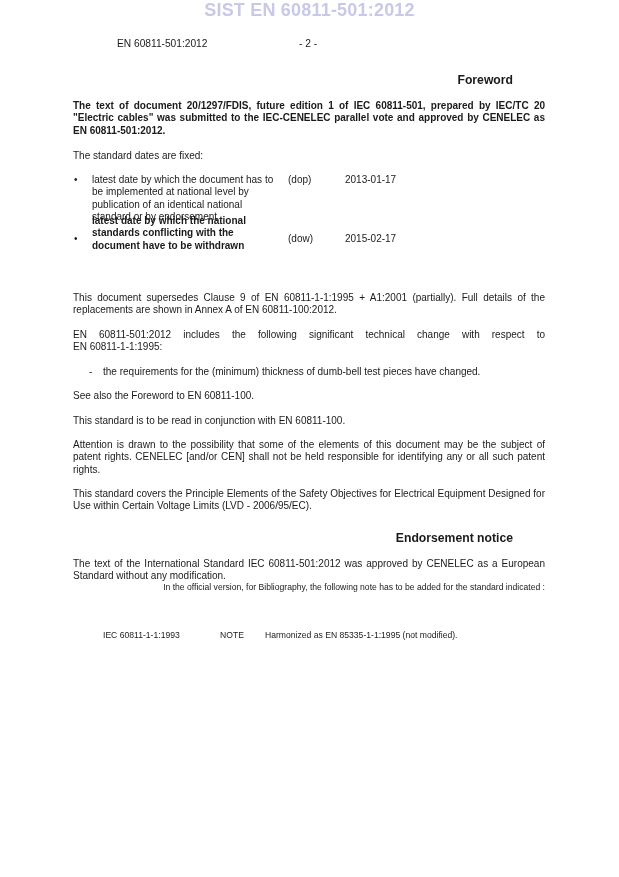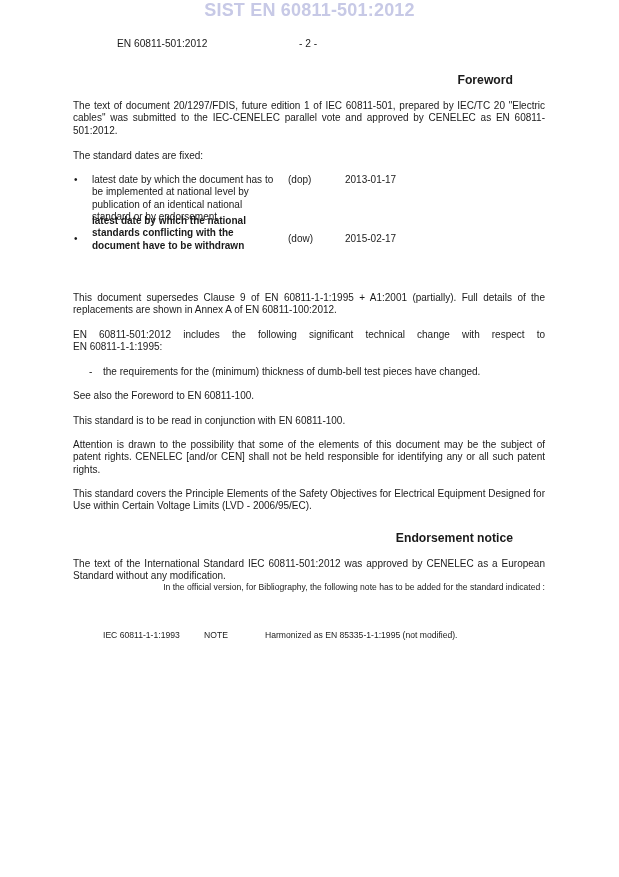--- a/index.html
+++ b/index.html
@@ -22,21 +22,21 @@
 </head>
 <body>
 
 <div class="abs watermark">SIST EN 60811-501:2012</div>
 
 <div class="abs hdr" style="left:73px;padding-left:44px;">EN 60811-501:2012</div>
 <div class="abs hdr" style="left:299px;">- 2 -</div>
 
 <div class="abs h1" style="top:73px;">Foreword</div>
 
-<div class="abs p" style="top:100px;">The text of document 20/1297/FDIS, future edition 1 of IEC 60811-501, prepared by IEC/TC 20 "Electric cables" was submitted to the IEC-CENELEC parallel vote and approved by CENELEC as EN 60811-501:2012.</div>
+<div class="abs p" style="top:100px;font-weight:bold;">The text of document 20/1297/FDIS, future edition 1 of IEC 60811-501, prepared by IEC/TC 20 "Electric cables" was submitted to the IEC-CENELEC parallel vote and approved by CENELEC as EN 60811-501:2012.</div>
 
 <div class="abs p" style="top:150px;">The standard dates are fixed:</div>
 
 <div>
   <div>
     <div class="abs bullet dot" style="top:174px;">•</div>
     <div class="abs bullet btext" style="top:174px;">latest date by which the document has to be implemented at national level by publication of an identical national standard or by endorsement</div>
     <div class="abs bullet code" style="top:174px;">(dop)</div>
     <div class="abs bullet date" style="top:174px;">2013-01-17</div>
   </div>
@@ -64,15 +64,15 @@
 <div class="abs p" style="top:488px;">This standard covers the Principle Elements of the Safety Objectives for Electrical Equipment Designed for Use within Certain Voltage Limits (LVD - 2006/95/EC).</div>
 
 <div class="abs h1" style="top:531px;">Endorsement notice</div>
 
 <div class="abs p" style="top:558px;">The text of the International Standard IEC 60811-501:2012 was approved by CENELEC as a European Standard without any modification.</div>
 
 <div class="abs p small" style="top:582px; text-align:right;">In the official version, for Bibliography, the following note has to be added for the standard indicated :</div>
 
 <div>
   <div class="abs small" style="top:630px; left:103px;">IEC 60811-1-1:1993</div>
-  <div class="abs small" style="top:630px; left:204px;">NOTE</div>
+  <div class="abs small" style="top:630px; left:220px;">NOTE</div>
   <div class="abs small" style="top:630px; left:265px;">Harmonized as EN 85335-1-1:1995 (not modified).</div>
 </div>
 
 </body></html>

